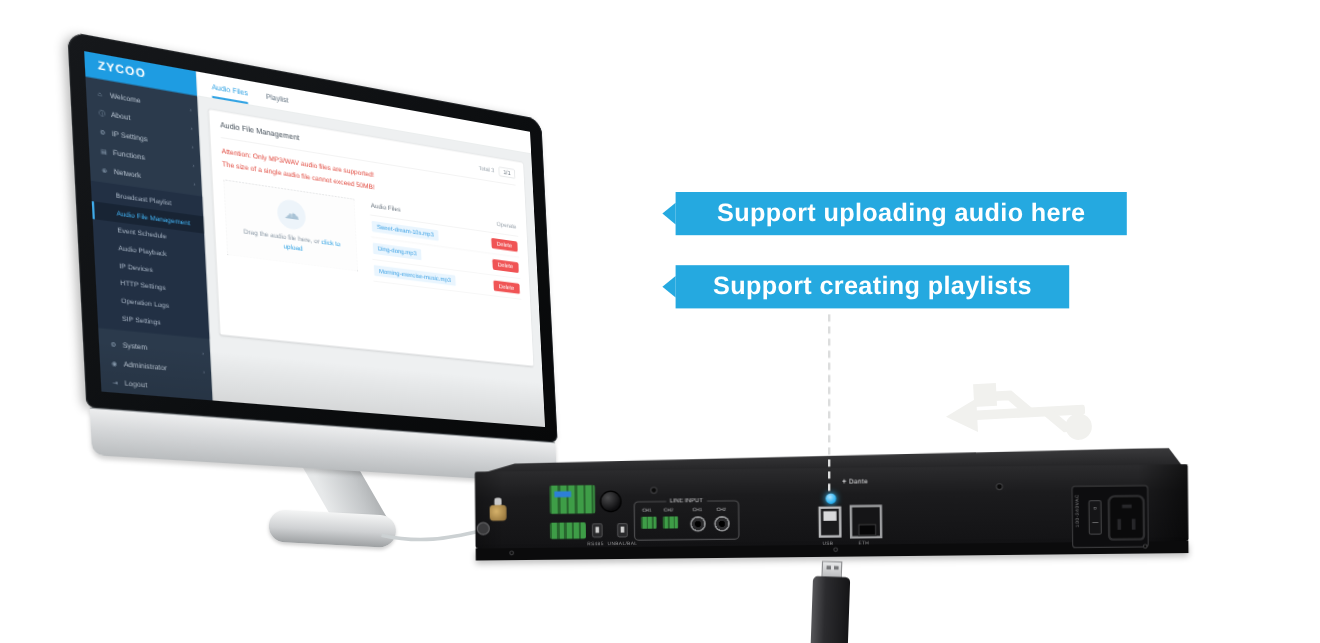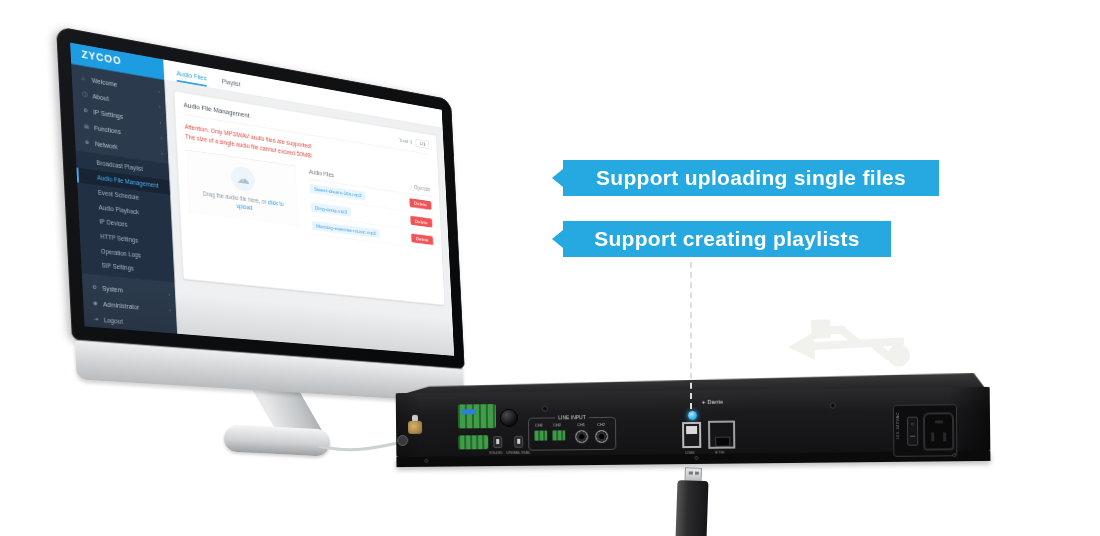--- a/index.html
+++ b/index.html
@@ -311,21 +311,21 @@
 
      </div>
     </div>
    </div>
    <div class="chin"></div>
   </div>
  </div>
 </div>
 
 <div class="callout callout-1">
-  <span>Support uploading single files</span>
+  <span>Support uploading audio here</span>
 </div>
 <div class="callout callout-2">
   <span>Support creating playlists</span>
 </div>
 
 <div class="dash-line"></div>
 
 <svg class="usb-symbol" width="132" height="80" viewBox="0 0 132 80">
   <g fill="#f1f1ee" stroke="none" transform="rotate(-3 66 40)">
     <rect x="18" y="40" width="100" height="8" rx="2"></rect>

